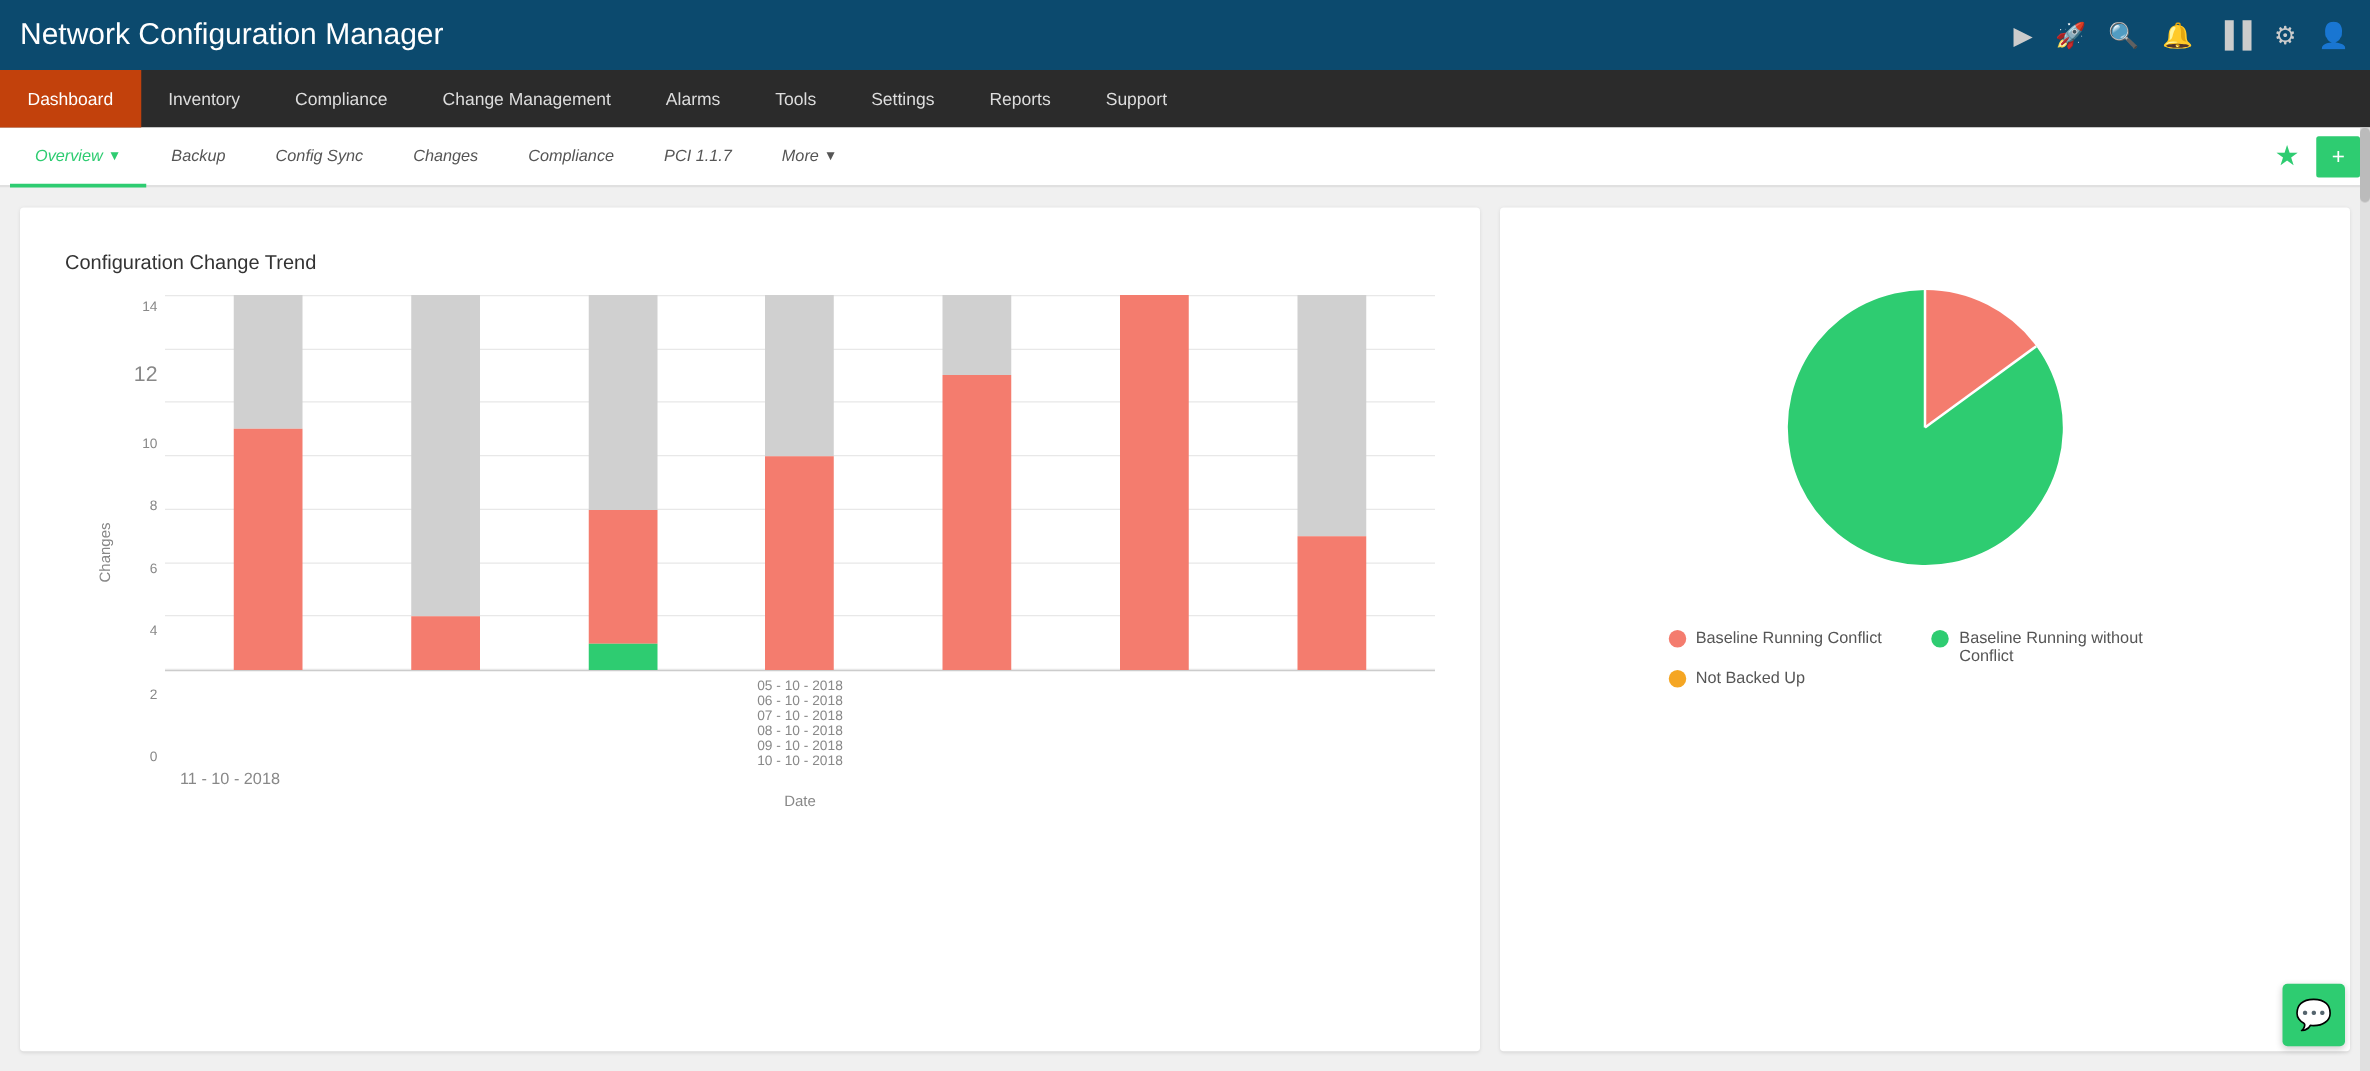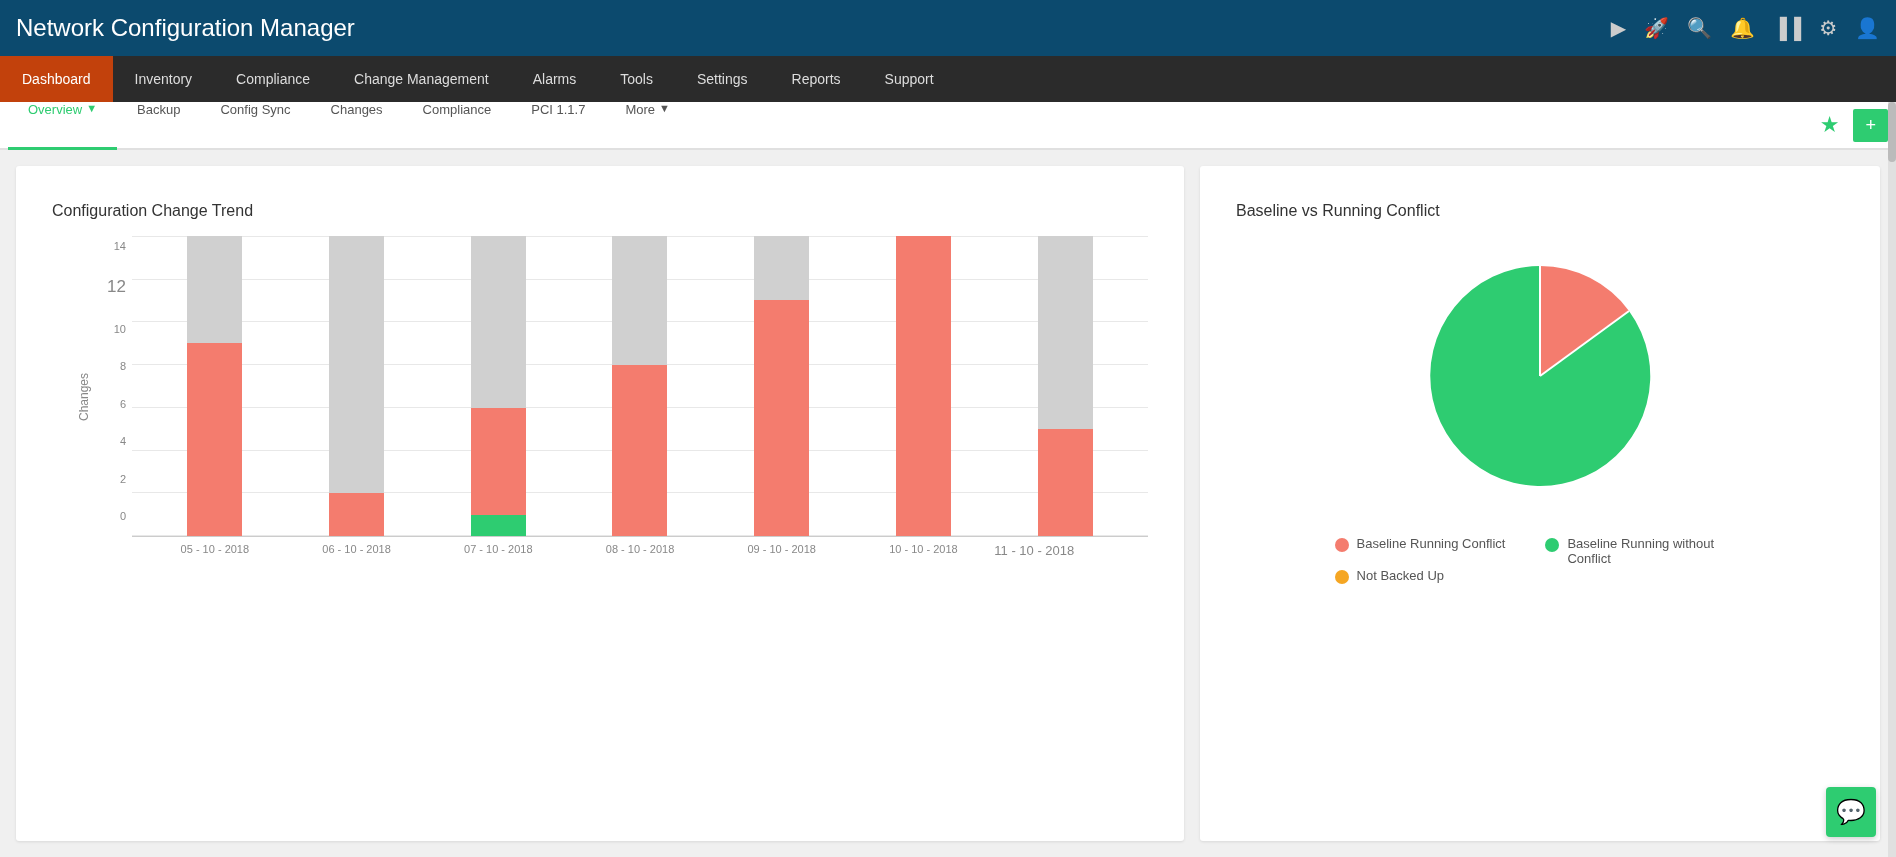--- a/index.html
+++ b/index.html
@@ -59,26 +59,27 @@
       display: flex;
       align-items: stretch;
       height: 48px;
       border-bottom: 2px solid #e0e0e0;
       padding: 0 8px;
     }
     .sub-nav .sub-item {
       color: #555;
       padding: 0 20px;
       display: flex;
-      align-items: flex-start;
+      align-items: center;
       cursor: pointer;
       font-size: 13px;
       white-space: nowrap;
       border-bottom: 3px solid transparent;
       margin-bottom: -2px;
+      font-style: italic;
     }
     .sub-nav .sub-item.active {
       color: #2ecc71;
       border-bottom: 3px solid #2ecc71;
       font-weight: 500;
     }
     .sub-nav .sub-item .chevron {
       margin-left: 4px;
       font-size: 11px;
     }
@@ -353,37 +354,37 @@
 
               <div style="display:flex;flex-direction:column;align-items:center;">
                 <div style="width:55px;display:flex;flex-direction:column-reverse;">
                   <div style="height:107px;background:#f47c6e;"></div>
                   <div style="height:193px;background:#d0d0d0;"></div>
                 </div>
               </div>
             </div>
           </div>
 
-          <div style="display:flex;justify-content:space-around;padding:6px 12px 0;">
+          <div style="display:flex;justify-content:space-around;padding:6px 12px 0;flex-direction:column;">
             <span style="font-size:11px;color:#888;text-align:center;flex:1;">05 - 10 - 2018</span>
             <span style="font-size:11px;color:#888;text-align:center;flex:1;">06 - 10 - 2018</span>
             <span style="font-size:11px;color:#888;text-align:center;flex:1;">07 - 10 - 2018</span>
             <span style="font-size:11px;color:#888;text-align:center;flex:1;">08 - 10 - 2018</span>
             <span style="font-size:11px;color:#888;text-align:center;flex:1;">09 - 10 - 2018</span>
             <span style="font-size:11px;color:#888;text-align:center;flex:1;">10 - 10 - 2018</span>
             <span style="font-size:13px;color:#888;text-align:left;flex:1;">11 - 10 - 2018</span>
           </div>
+          <div style="text-align:center;font-size:12px;color:#888;margin-top:4px;">Date</div>
         </div>
       </div>
     </div>
 
   </div>
 
   <div class="card right-card">
-    <div class="card-title">Baseline vs Running Conflict</div>
     <div class="pie-area">
 
       <svg width="280" height="280" viewBox="0 0 280 280">
 
         <path d="M 140 140 L 140 30 A 110 110 0 0 1 229 75 Z" fill="#f47c6e"></path>
 
         <path d="M 140 140 L 229 75 A 110 110 0 1 1 140 30 Z" fill="#2ecc71"></path>
 
         <line x1="140" y1="140" x2="140" y2="30" stroke="white" stroke-width="2"></line>
         <line x1="140" y1="140" x2="229" y2="75" stroke="white" stroke-width="2"></line>

